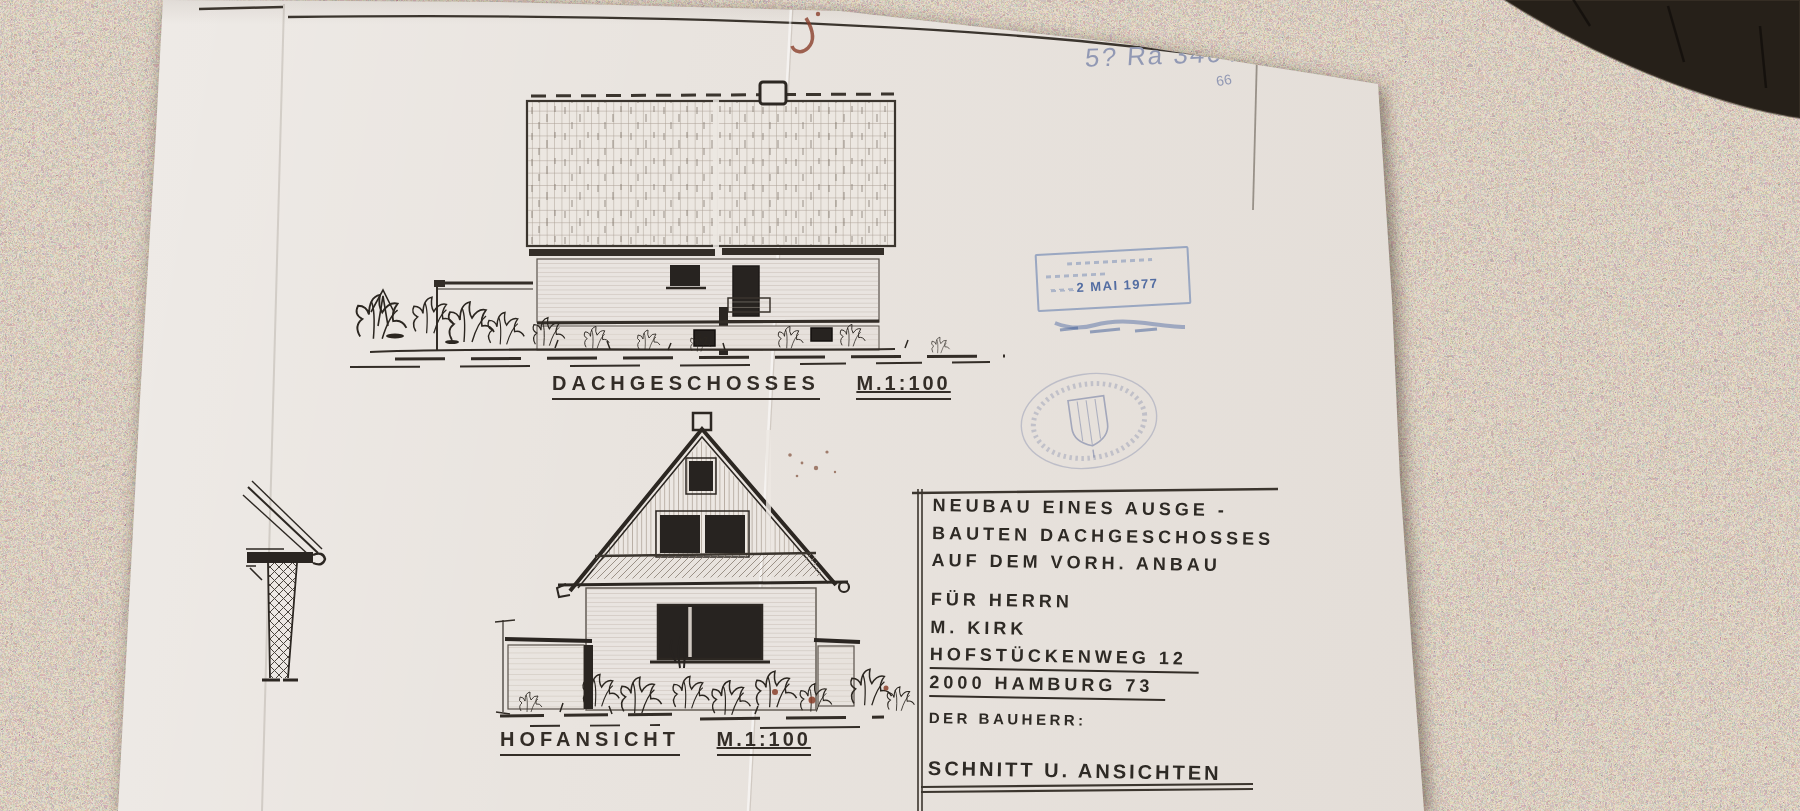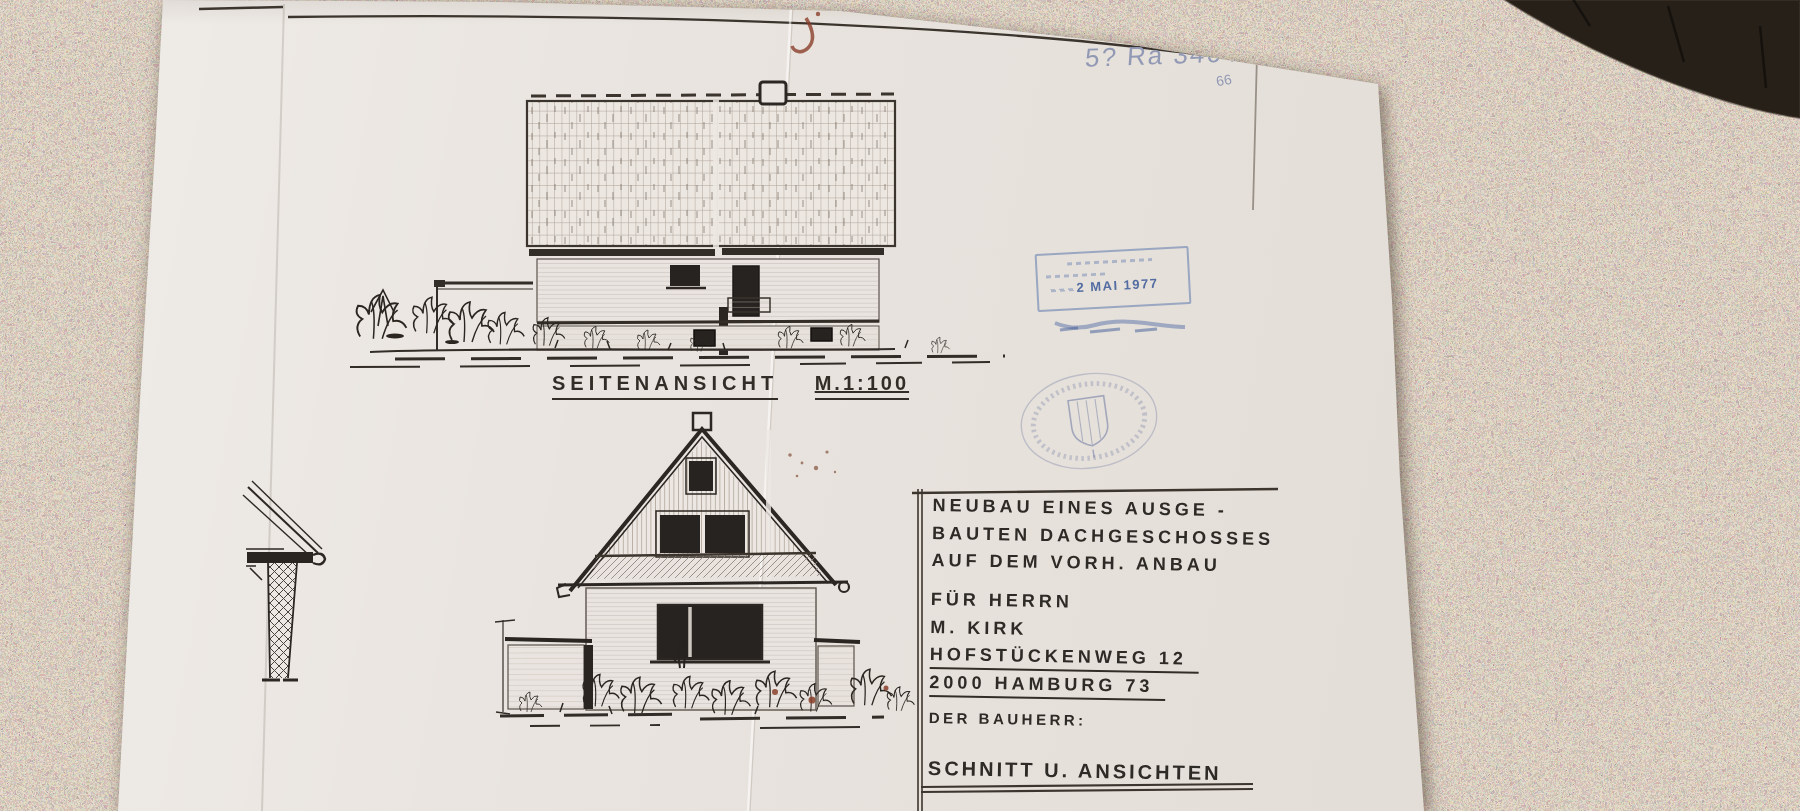--- a/index.html
+++ b/index.html
@@ -294,24 +294,28 @@
         <path d="M1080,400 v40 M1089,400 v45 M1098,400 v40" stroke="rgba(96,110,155,.42)" stroke-width="1.1"></path>
         <line x1="1089" y1="450" x2="1089" y2="458" stroke="rgba(96,110,155,.5)" stroke-width="1.4"></line>
       </g>
     </svg>
 
     <div class="hand blatt">BLATT 2</div>
     <div class="hand blueref">5? Ra 3464</div>
     <div class="hand bluenote">66</div>
 
     <div class="hand viewlabel" style="left:552px;top:372px;">
-      <span class="lbl">SEITENANSICHT</span>
+      <span class="lbl">DACHGESCHOSSES</span>
       <span class="scl">M.1:100</span>
     </div>
 
+    <div class="hand viewlabel" style="left:500px;top:728px;">
+      <span class="lbl">HOFANSICHT</span>
+      <span class="scl">M.1:100</span>
+    </div>
 
     <div class="titleblock">
       <div class="tl" style="top:4px;">NEUBAU EINES AUSGE -</div>
       <div class="tl" style="top:32px;">BAUTEN DACHGESCHOSSES</div>
       <div class="tl" style="top:59px;">AUF DEM VORH. ANBAU</div>
       <div class="tl" style="top:98px;">FÜR HERRN</div>
       <div class="tl" style="top:126px;">M. KIRK</div>
       <div class="tl u" style="top:153px;">HOFSTÜCKENWEG 12</div>
       <div class="tl u" style="top:181px;">2000 HAMBURG 73</div>
       <div class="tl small" style="top:218px;">DER BAUHERR:</div>

